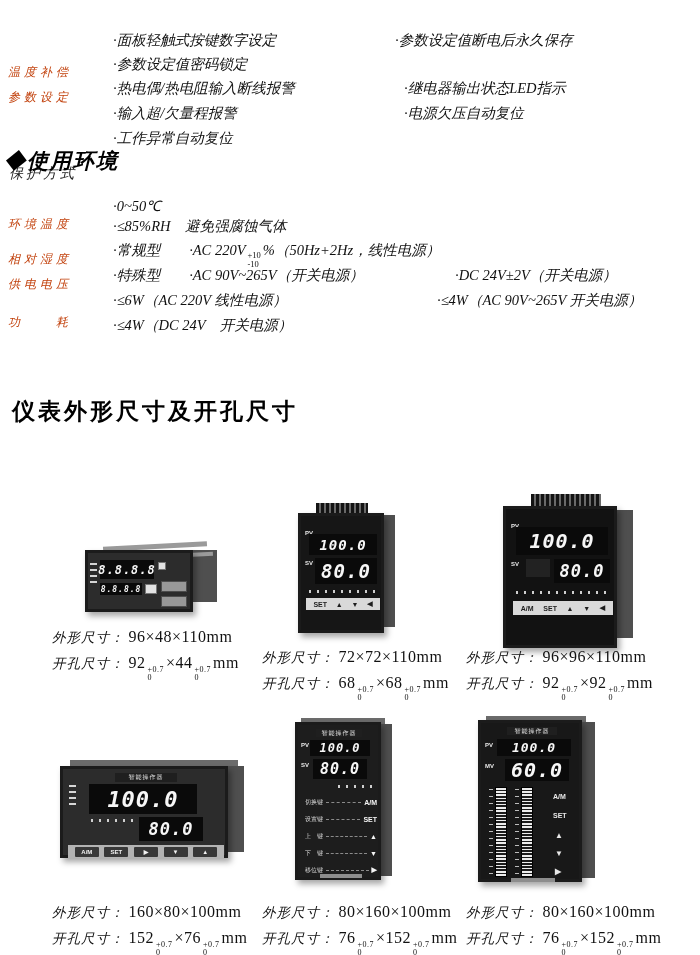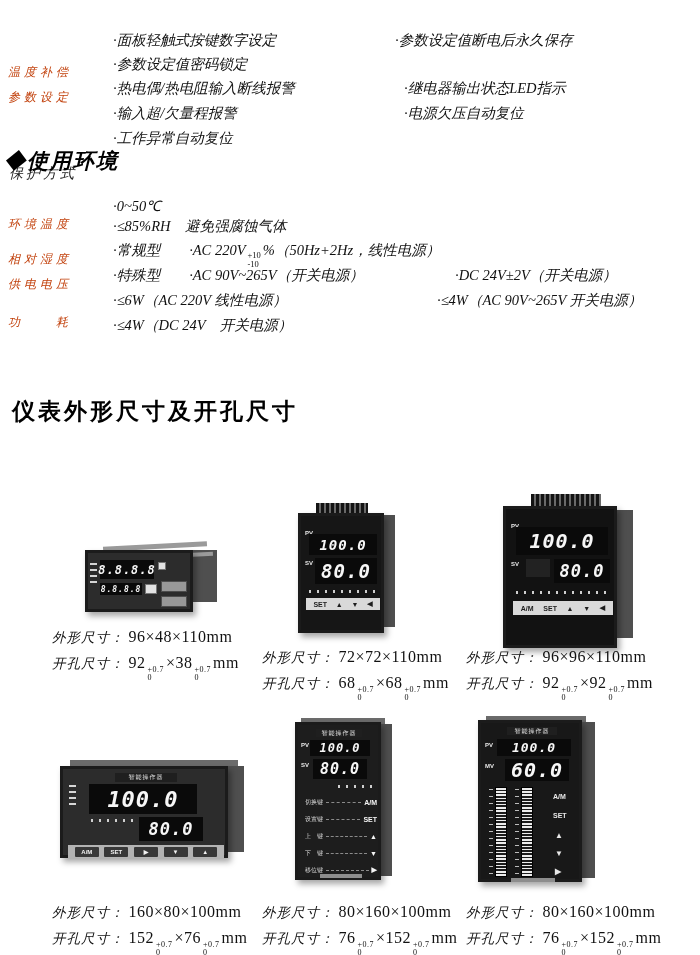--- a/index.html
+++ b/index.html
@@ -169,21 +169,21 @@
     </div>
   </div>
 
   <div class="cap" style="left:52px;top:628px">
     <span class="kai lbl">外形尺寸：</span>
     <span class="val">96×48×110mm</span>
     <span class="l2"><span class="kai lbl">开孔尺寸：</span>
       <span class="val"><span>92</span><span class="tol">
             <span>+0.7</span>
             <span>0</span>
-          </span><span>×</span><span>38</span><span class="tol">
+          </span><span>×</span><span>44</span><span class="tol">
             <span>+0.7</span>
             <span>0</span>
           </span><span>mm</span></span></span>
   </div>
   <div class="cap" style="left:262px;top:648px">
     <span class="kai lbl">外形尺寸：</span>
     <span class="val">72×72×110mm</span>
     <span class="l2"><span class="kai lbl">开孔尺寸：</span>
       <span class="val"><span>68</span><span class="tol">
             <span>+0.7</span>

